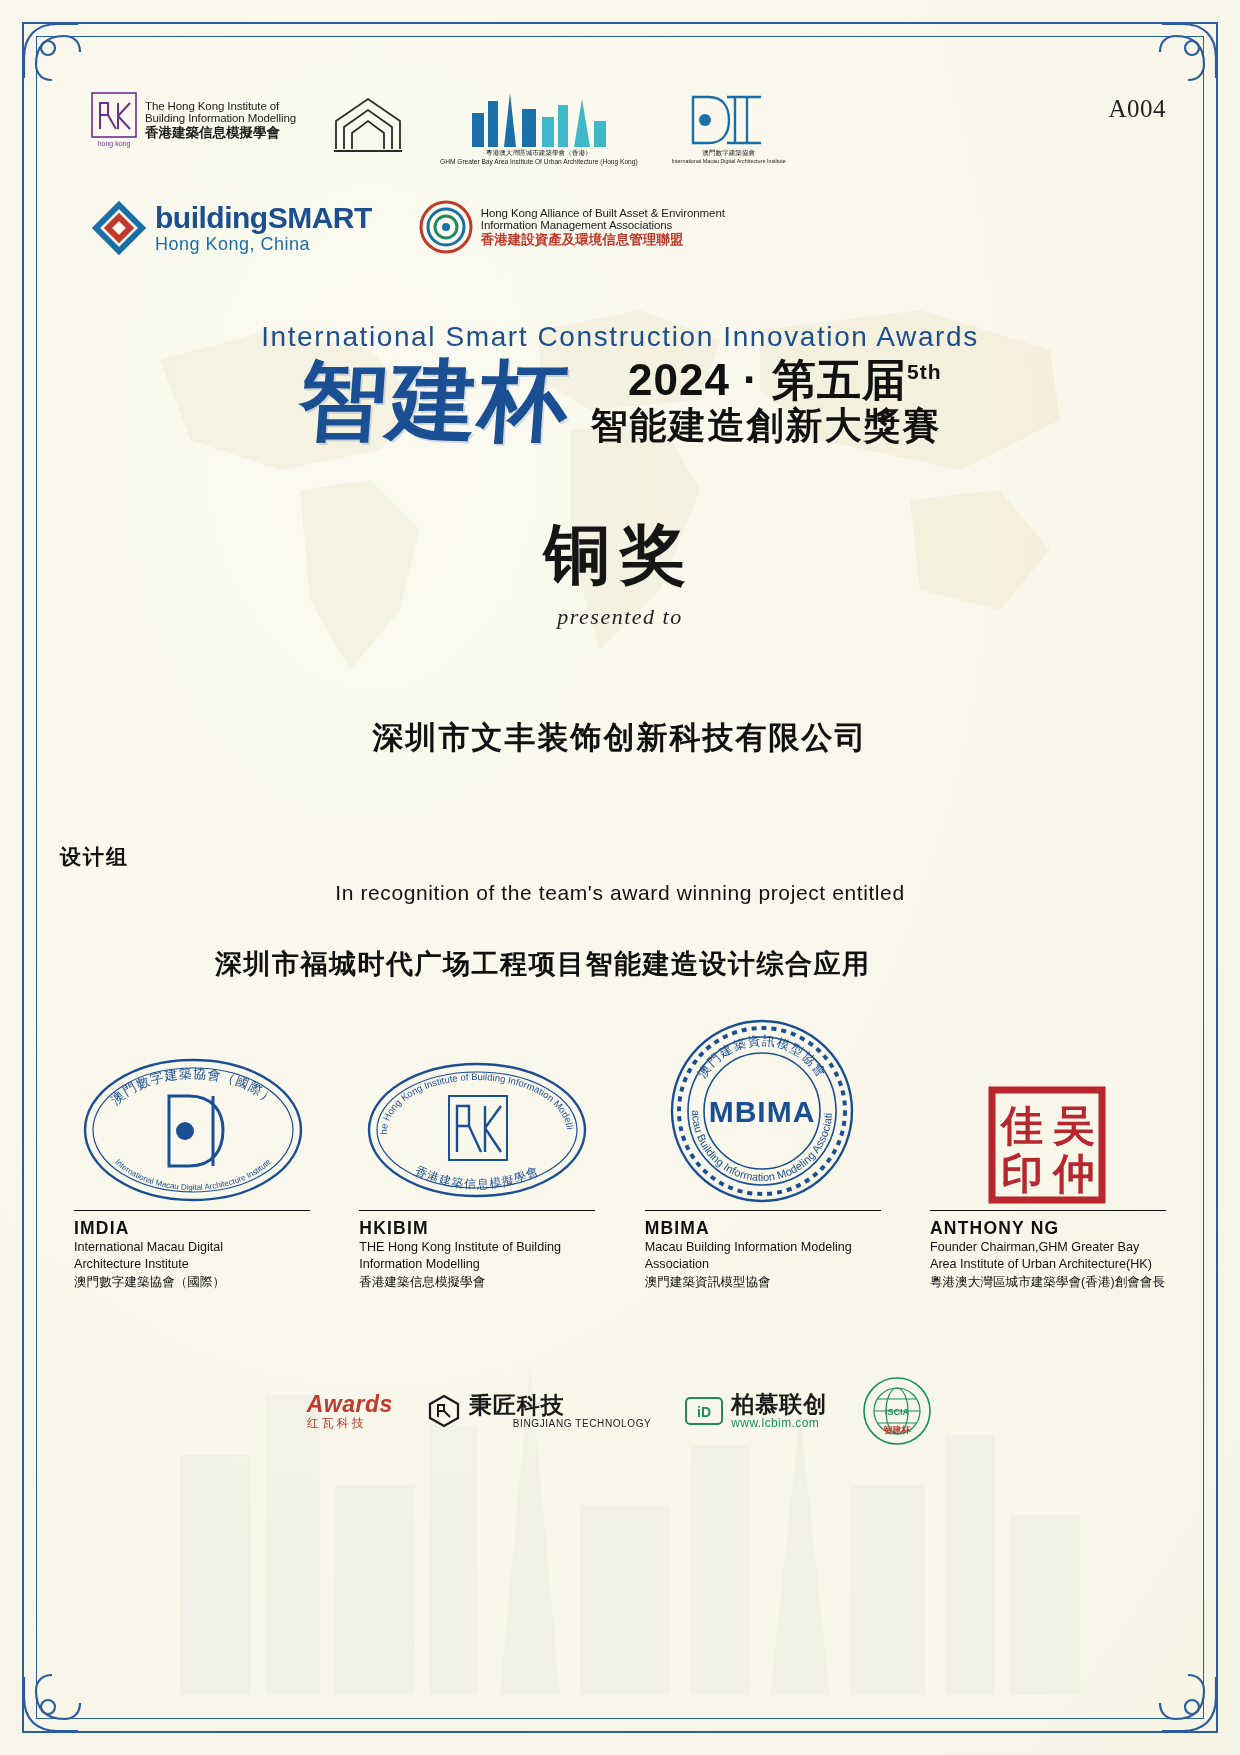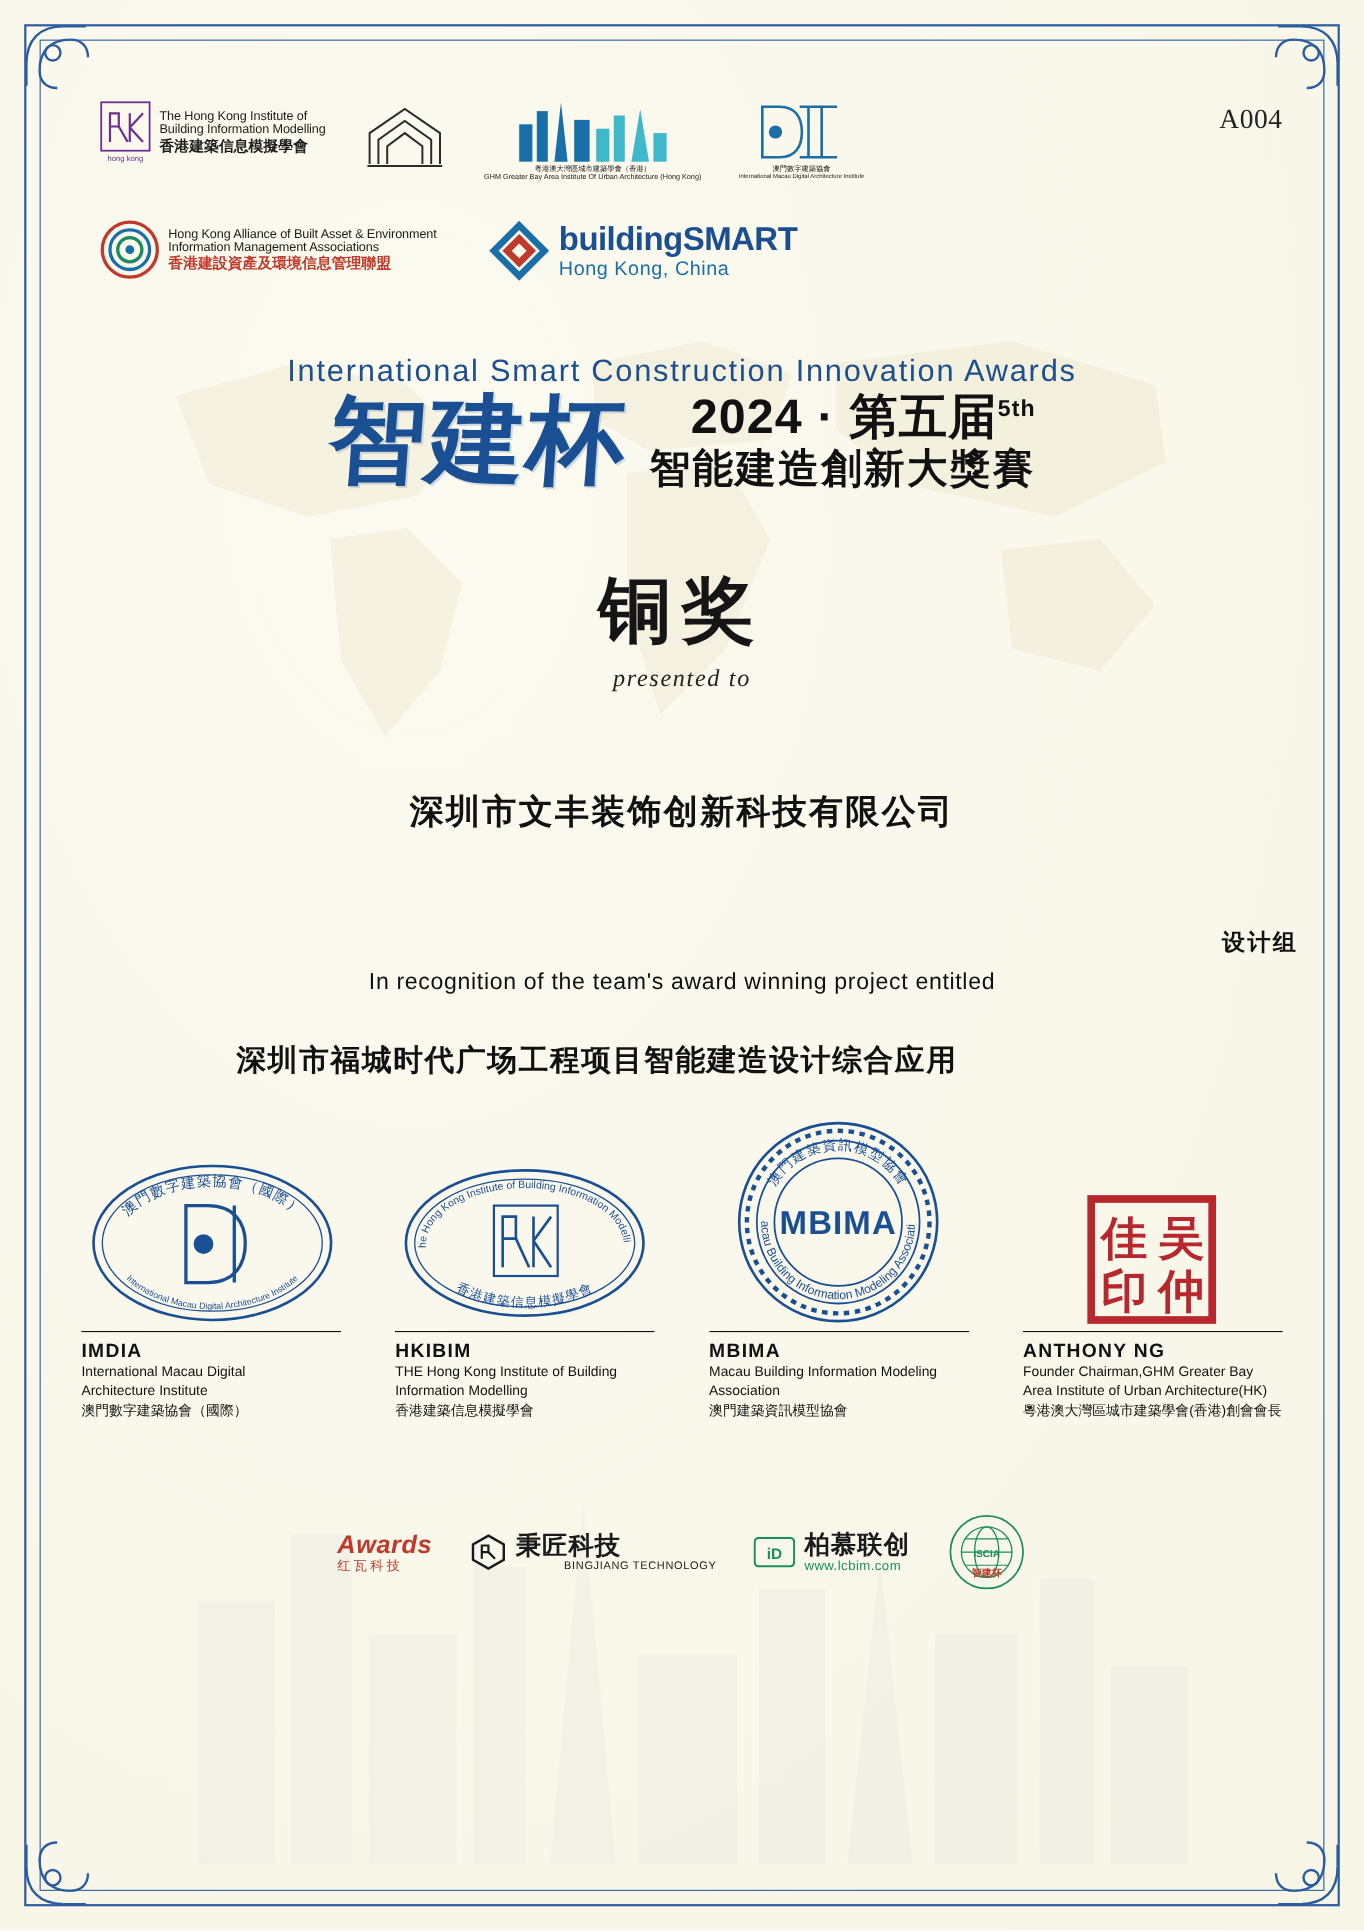--- a/index.html
+++ b/index.html
@@ -200,21 +200,21 @@
   
   .recipient {
     text-align: center;
     margin-top: 87px;
     font-size: 31px;
     font-weight: bold;
     color: #111;
     letter-spacing: 2px;
   }
   .category {
-    text-align: right;
+    text-align: left;
     margin-top: 84px;
     font-size: 21px;
     font-weight: bold;
     color: #111;
     letter-spacing: 2px;
   }
   .recognition {
     text-align: center;
     margin-top: 10px;
     font-size: 21px;
@@ -453,43 +453,43 @@
           <div class="lt-tiny">澳門數字建築協會</div>
           <div class="lt-tiny" style="font-size:5.4px;">International Macau Digital Architecture Institute</div>
         </div>
       </div>
 
     </div>
 
     <div class="logo-row-2">
 
       <div class="logo">
+        <svg width="58" height="58" viewBox="0 0 58 58" xmlns="http://www.w3.org/2000/svg">
+          <g fill="none" stroke-width="6">
+            <path d="M29,6 L52,29 L29,52 L6,29 Z" stroke="#1b6fa8"></path>
+            <path d="M29,18 L40,29 L29,40 L18,29 Z" stroke="#c0392b"></path>
+          </g>
+        </svg>
+        <div class="logo-text">
+          <div style="font-size:30px;font-weight:bold;color:#1b4f8f;letter-spacing:-0.5px;line-height:1.05;">buildingSMART</div>
+          <div style="font-size:18px;color:#1b6fa8;letter-spacing:0.5px;">Hong Kong, China</div>
+        </div>
+      </div>
+
+      <div class="logo">
         <svg width="56" height="56" viewBox="0 0 56 56" xmlns="http://www.w3.org/2000/svg">
           <circle cx="28" cy="28" r="25" fill="none" stroke="#c0392b" stroke-width="3"></circle>
           <circle cx="28" cy="28" r="18" fill="none" stroke="#1b6fa8" stroke-width="3"></circle>
           <circle cx="28" cy="28" r="11" fill="none" stroke="#1f8a5f" stroke-width="3"></circle>
           <circle cx="28" cy="28" r="4" fill="#1b6fa8"></circle>
         </svg>
         <div class="logo-text">
           <div class="lt-en">Hong Kong Alliance of Built Asset &amp; Environment</div>
           <div class="lt-en">Information Management Associations</div>
           <div class="lt-cn" style="color:#c0392b;">香港建設資產及環境信息管理聯盟</div>
-        </div>
-      </div>
-
-      <div class="logo">
-        <svg width="58" height="58" viewBox="0 0 58 58" xmlns="http://www.w3.org/2000/svg">
-          <g fill="none" stroke-width="6">
-            <path d="M29,6 L52,29 L29,52 L6,29 Z" stroke="#1b6fa8"></path>
-            <path d="M29,18 L40,29 L29,40 L18,29 Z" stroke="#c0392b"></path>
-          </g>
-        </svg>
-        <div class="logo-text">
-          <div style="font-size:30px;font-weight:bold;color:#1b4f8f;letter-spacing:-0.5px;line-height:1.05;">buildingSMART</div>
-          <div style="font-size:18px;color:#1b6fa8;letter-spacing:0.5px;">Hong Kong, China</div>
         </div>
       </div>
 
     </div>
 
     <div class="intl-title">International Smart Construction Innovation Awards</div>
 
     <div class="brand-row">
       <div class="brand-cup">智建杯</div>
       <div class="brand-right">

